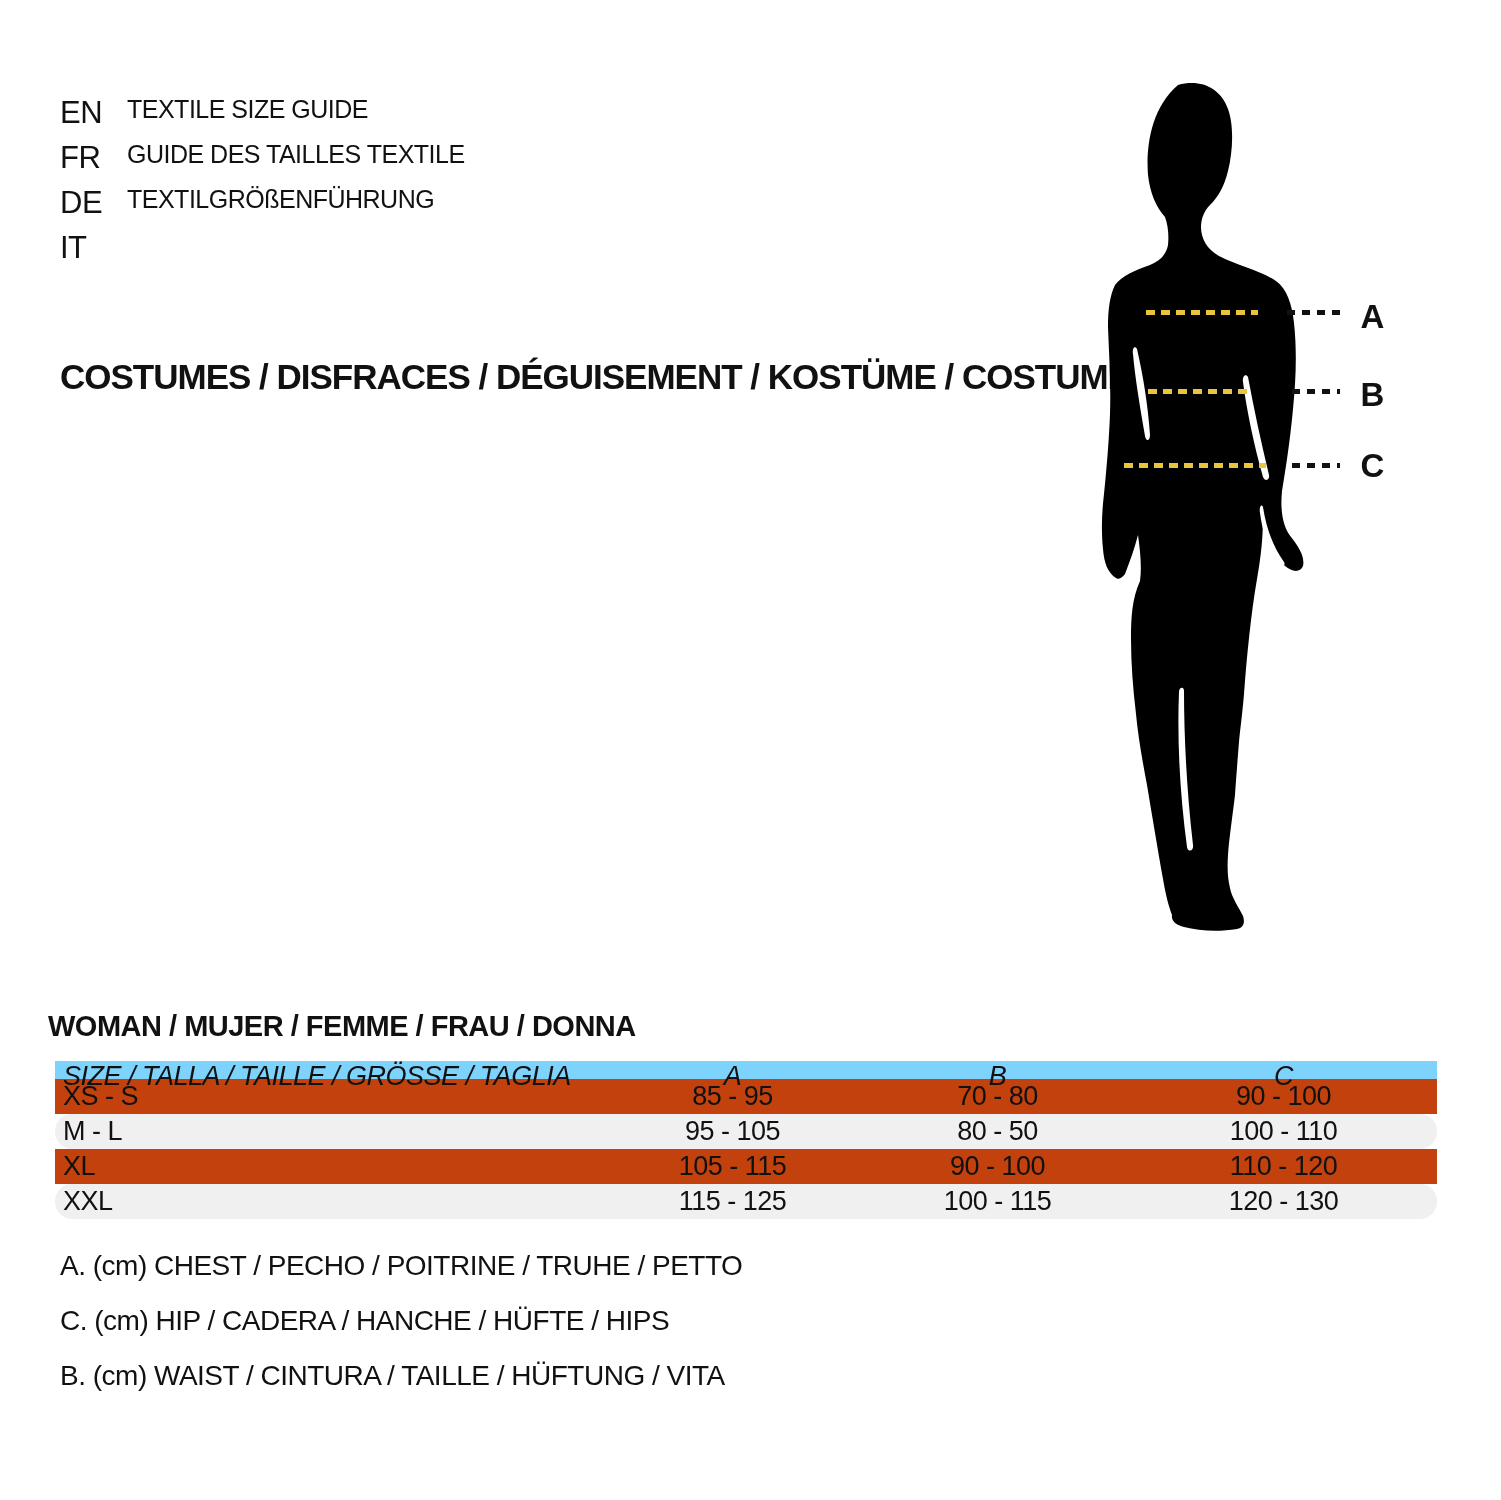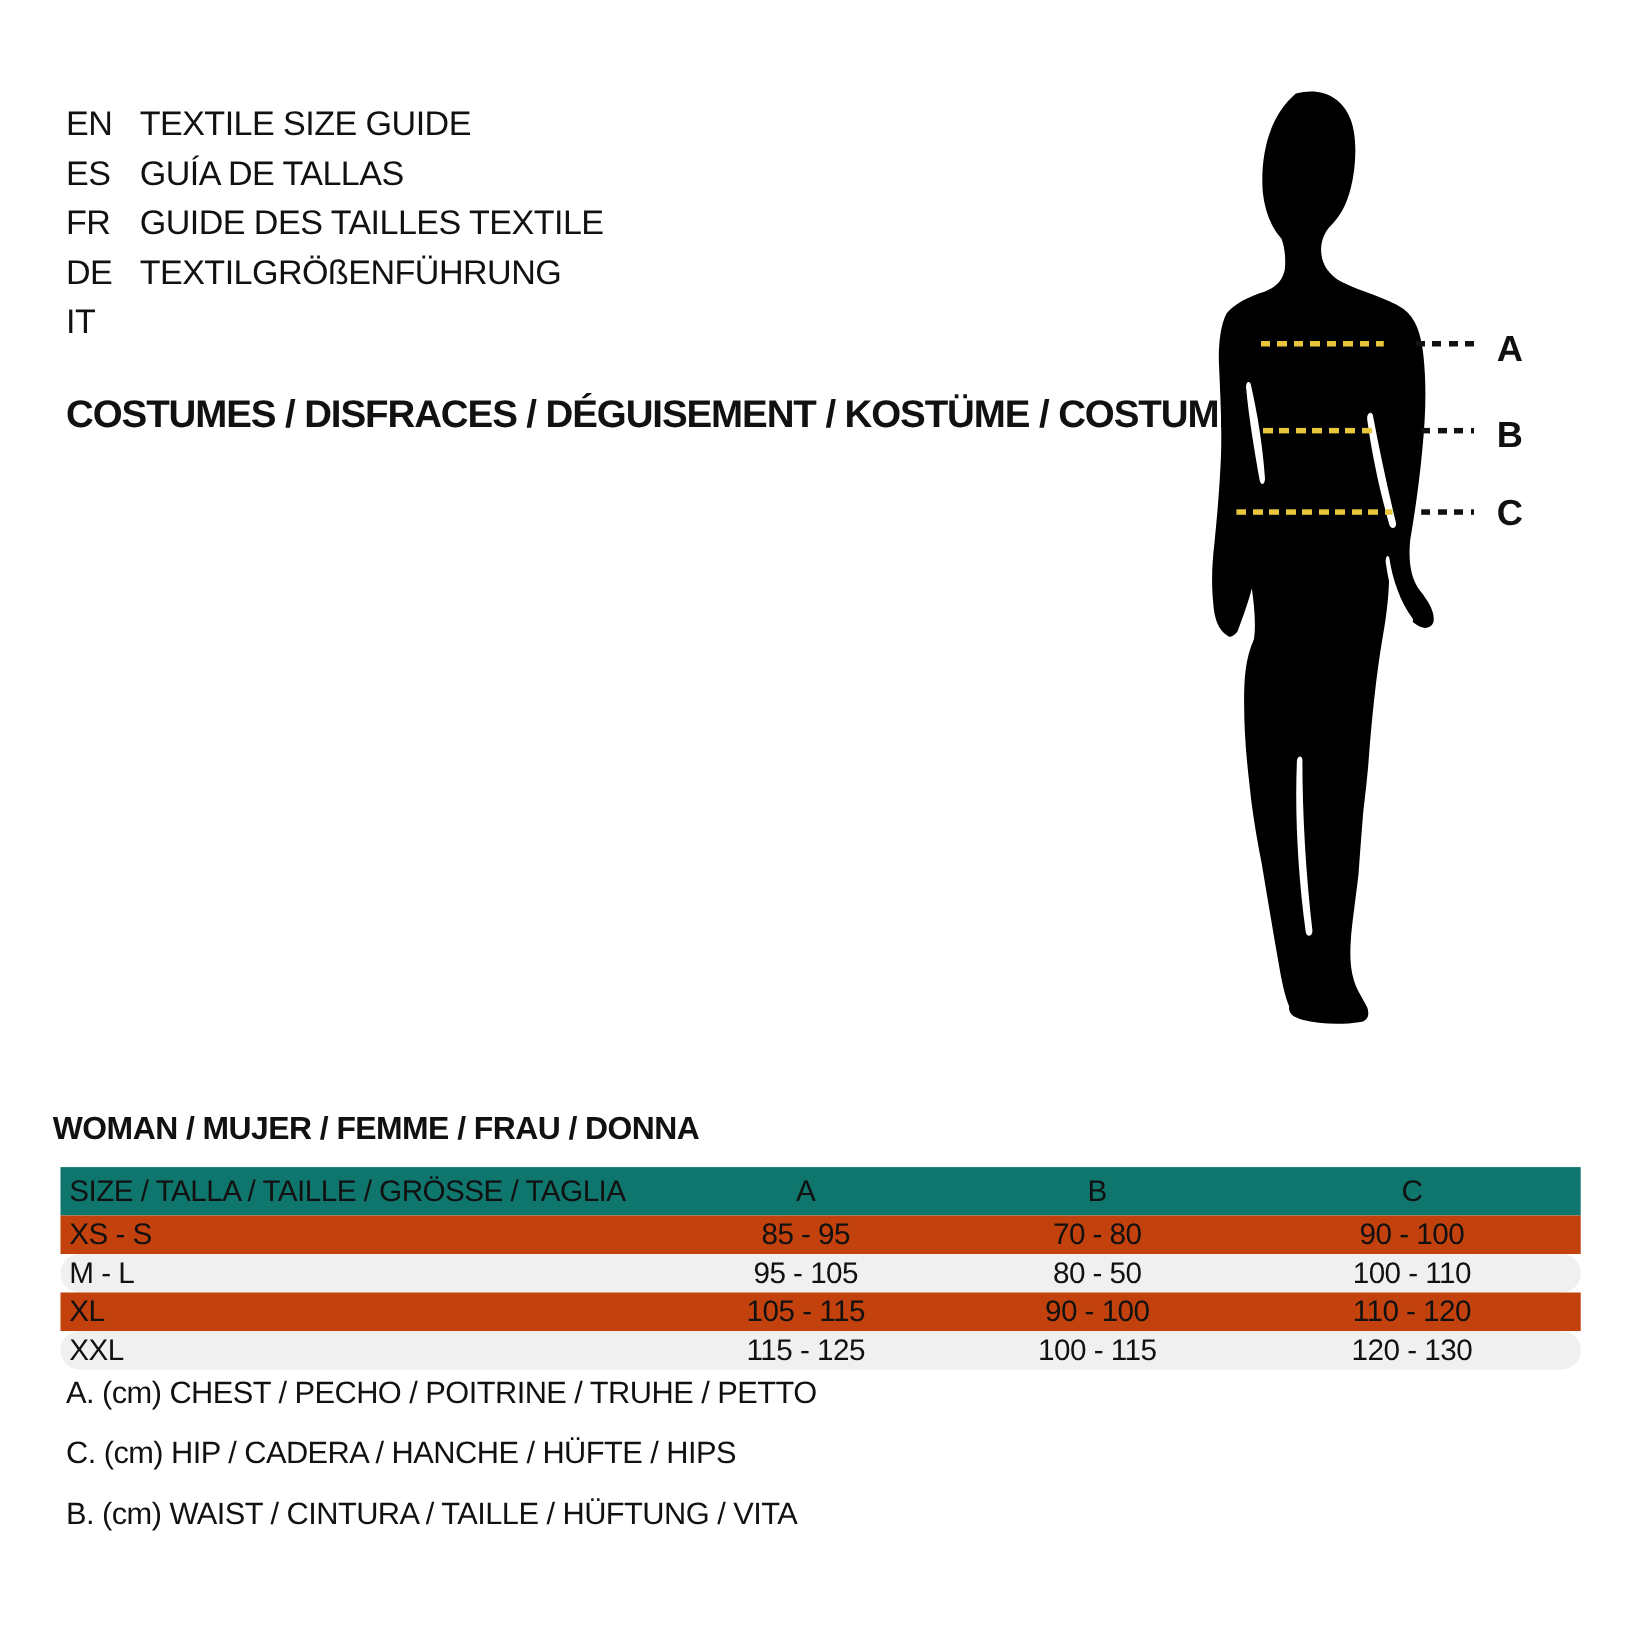--- a/index.html
+++ b/index.html
@@ -6,21 +6,21 @@
   .page{
     position:relative;width:1501px;height:1500px;background:#ffffff;
     font-family:"Liberation Sans","DejaVu Sans",sans-serif;color:#111;
     overflow:hidden;
     margin-top:19px;
   }
   
   .lang-list{position:absolute;left:60px;top:76px;}
   .lang-row{display:flex;height:45px;align-items:flex-start;}
   .lang-code{width:67px;font-size:31px;letter-spacing:-0.5px;}
-  .lang-label{font-size:31px;letter-spacing:-0.5px;white-space:nowrap;}
+  .lang-label{font-size:25px;letter-spacing:-0.5px;white-space:nowrap;}
   
   .costumes{
     position:absolute;left:60px;top:338px;margin:0;
     font-size:35px;font-weight:700;letter-spacing:-1px;white-space:nowrap;
   }
   
   .figure{position:absolute;left:0;top:0;width:1501px;height:960px;}
   .figure svg{position:absolute;left:1080px;top:60px;}
   .dash{position:absolute;height:5px;}
   .dash.y{background:repeating-linear-gradient(90deg,#e7c63b 0 9px,transparent 9px 15px);}
@@ -30,43 +30,39 @@
     font-size:33px;font-weight:700;letter-spacing:-1px;
   }
   
   .woman-title{
     position:absolute;left:48px;top:991px;margin:0;
     font-size:29px;font-weight:700;letter-spacing:-0.5px;white-space:nowrap;
   }
   
   .size-table{position:absolute;left:55px;top:1042px;width:1382px;}
   .t-row{display:grid;grid-template-columns:545px 265px 265px 307px;align-items:center;}
-  .t-head{background:#0f766e;height:44px;}
+  .t-head{background:#7dd3fc;height:18px;font-style:italic;}
   .t-body{height:35px;background:#c2410c;}
   .t-body.alt{background:#f0f0f0;border-radius:17px;}
   .c{font-size:27px;letter-spacing:-0.5px;white-space:nowrap;}
   .c.size{padding-left:8px;text-align:left;}
   .c.val{text-align:center;}
   
   .legend{position:absolute;left:60px;top:1231px;}
   .legend-line{font-size:28px;letter-spacing:-0.5px;height:55px;white-space:nowrap;}
 </style>
 </head>
 <body>
 
 <div class="page">
 
   <div class="lang-list">
     <div class="lang-row">
       <span class="lang-code">EN</span>
       <span class="lang-label">TEXTILE SIZE GUIDE</span>
-    </div>
-    <div class="lang-row">
-      <span class="lang-code">ES</span>
-      <span class="lang-label">GUÍA DE TALLAS</span>
     </div>
     <div class="lang-row">
       <span class="lang-code">FR</span>
       <span class="lang-label">GUIDE DES TAILLES TEXTILE</span>
     </div>
     <div class="lang-row">
       <span class="lang-code">DE</span>
       <span class="lang-label">TEXTILGRÖßENFÜHRUNG</span>
     </div>
     <div class="lang-row">

